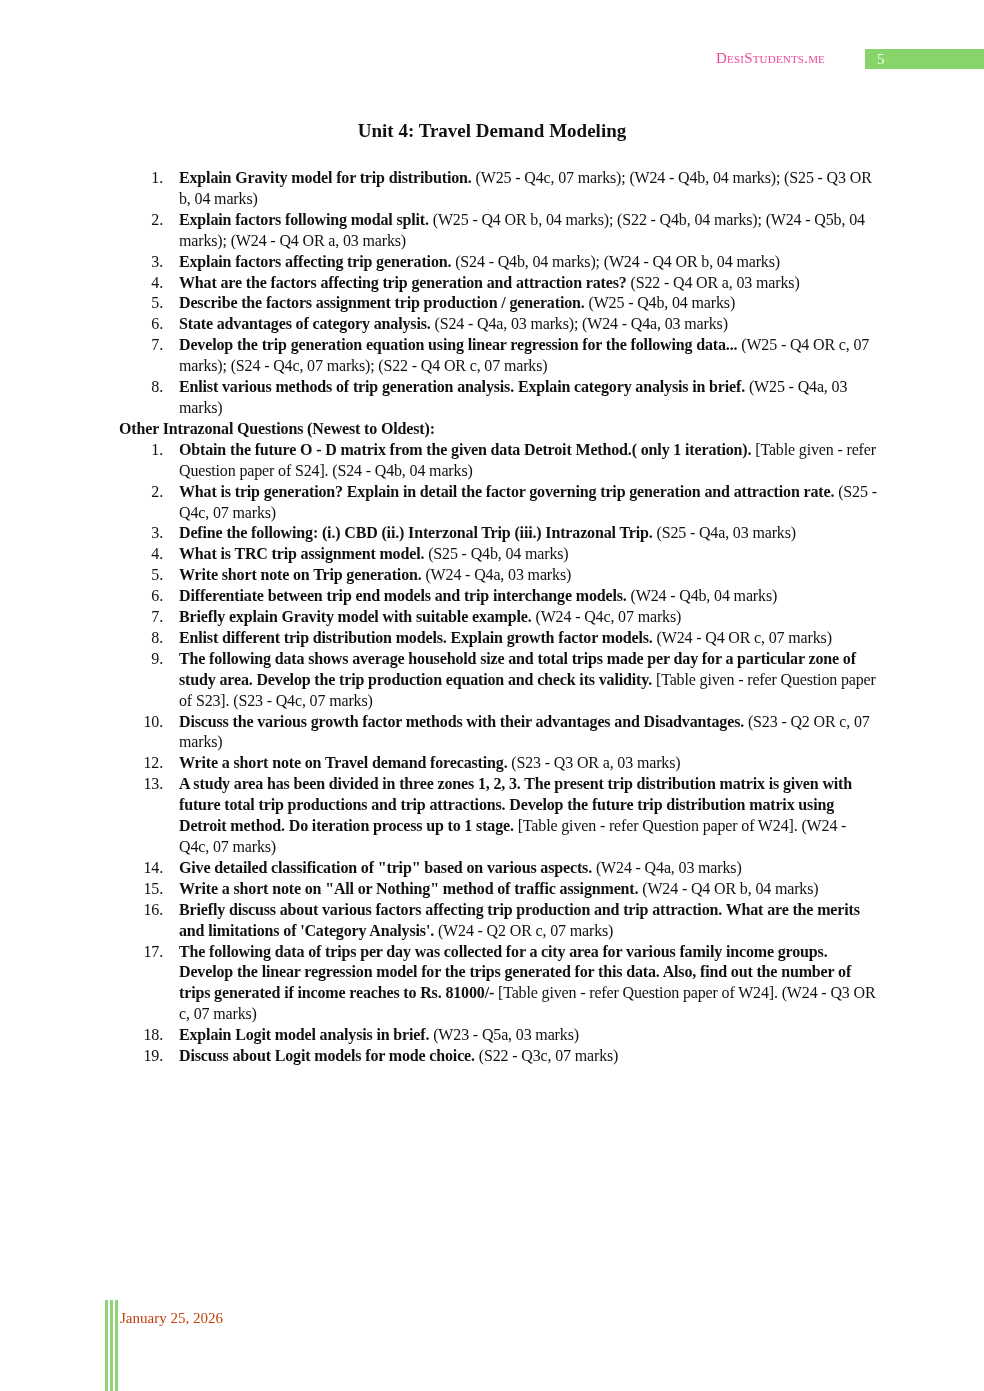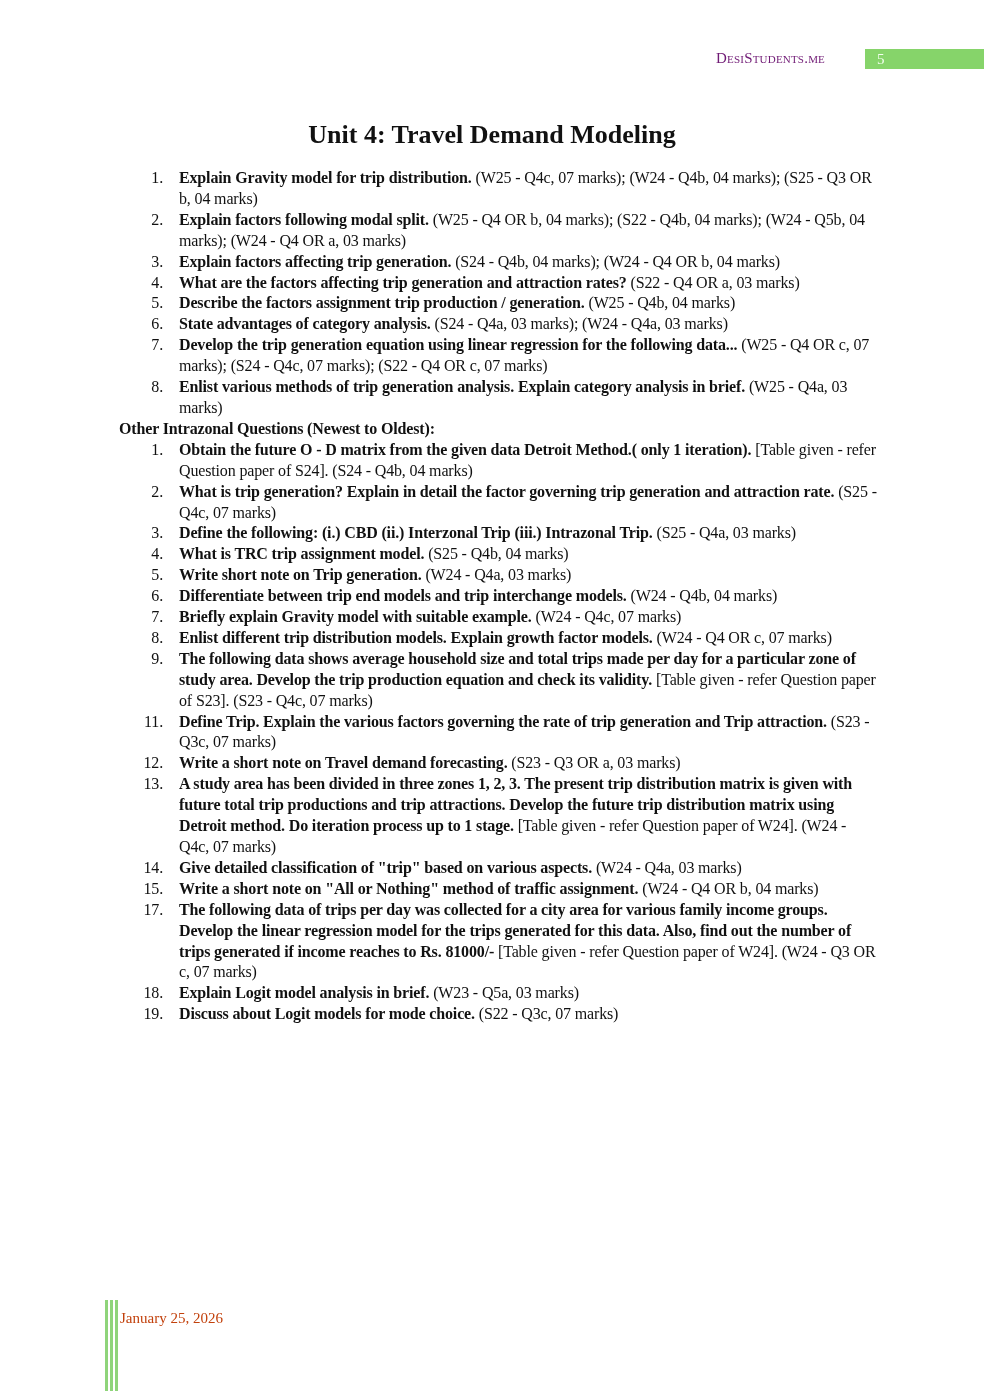--- a/index.html
+++ b/index.html
@@ -1,24 +1,24 @@
 <!DOCTYPE html>
 <html><head>
   <meta charset="utf-8">
   <style>
     html, body { margin: 0; padding: 0; background: #ffffff; }
     body { width: 984px; height: 1391px; position: relative; overflow: hidden;
            font-family: "Liberation Serif", serif; color: #111; }
-    .header-site { position: absolute; top: 50px; left: 716px; font-size: 15px; color: #701a75;
+    .header-site { position: absolute; top: 50px; left: 716px; font-size: 15px; color: #ec4899;
                    letter-spacing: 0.2px; font-variant: small-caps; }
     .header-page { position: absolute; top: 49px; left: 865px; width: 119px; height: 20px;
                    background: #86d46a; color: #f4fff0; font-size: 15px; line-height: 20px;
                    padding-left: 12px; box-sizing: border-box; }
     .title { position: absolute; top: 120px; left: 0; width: 984px; text-align: center;
-             font-size: 26px; font-weight: bold; }
+             font-size: 19px; font-weight: bold; }
     .content { position: absolute; top: 168px; left: 119px; width: 760px; font-size: 16px;
                line-height: 20.9px; letter-spacing: -0.15px; }
     .section-heading { font-weight: bold; }
     ol { margin: 0; padding: 0; list-style: none; }
     li { position: relative; padding-left: 60px; }
     .num { position: absolute; left: 0; width: 44px; text-align: right; font-weight: normal; }
     .q { font-weight: bold; }
     .footer-bars { position: absolute; top: 1300px; left: 105px; height: 91px; width: 14px; }
     .footer-bars span { position: absolute; top: 0; height: 91px; width: 3px; background: #8fd47a; }
     .footer-date { position: absolute; top: 1310px; left: 120px; font-size: 15px; color: #c2410c; }
@@ -46,25 +46,26 @@
     <ol>
       <li><span class="num">1.</span><span class="q">Obtain the future O - D matrix from the given data Detroit Method.( only 1 iteration).</span><span> [Table given - refer Question paper of S24]. (S24 - Q4b, 04 marks)</span></li>
       <li><span class="num">2.</span><span class="q">What is trip generation? Explain in detail the factor governing trip generation and attraction rate.</span><span> (S25 - Q4c, 07 marks)</span></li>
       <li><span class="num">3.</span><span class="q">Define the following: (i.) CBD (ii.) Interzonal Trip (iii.) Intrazonal Trip.</span><span> (S25 - Q4a, 03 marks)</span></li>
       <li><span class="num">4.</span><span class="q">What is TRC trip assignment model.</span><span> (S25 - Q4b, 04 marks)</span></li>
       <li><span class="num">5.</span><span class="q">Write short note on Trip generation.</span><span> (W24 - Q4a, 03 marks)</span></li>
       <li><span class="num">6.</span><span class="q">Differentiate between trip end models and trip interchange models.</span><span> (W24 - Q4b, 04 marks)</span></li>
       <li><span class="num">7.</span><span class="q">Briefly explain Gravity model with suitable example.</span><span> (W24 - Q4c, 07 marks)</span></li>
       <li><span class="num">8.</span><span class="q">Enlist different trip distribution models. Explain growth factor models.</span><span> (W24 - Q4 OR c, 07 marks)</span></li>
       <li><span class="num">9.</span><span class="q">The following data shows average household size and total trips made per day for a particular zone of study area. Develop the trip production equation and check its validity.</span><span> [Table given - refer Question paper of S23]. (S23 - Q4c, 07 marks)</span></li>
-      <li><span class="num">11.</span><span class="q">Define Trip. Explain the various factors governing the rate of trip generation and Trip attraction.</span><span> (S23 - Q3c, 07 marks)</span></li>
+      <li><span class="num">10.</span><span class="q">Discuss the various growth factor methods with their advantages and Disadvantages.</span><span> (S23 - Q2 OR c, 07 marks)</span></li>
       <li><span class="num">12.</span><span class="q">Write a short note on Travel demand forecasting.</span><span> (S23 - Q3 OR a, 03 marks)</span></li>
       <li><span class="num">13.</span><span class="q">A study area has been divided in three zones 1, 2, 3. The present trip distribution matrix is given with future total trip productions and trip attractions. Develop the future trip distribution matrix using Detroit method. Do iteration process up to 1 stage.</span><span> [Table given - refer Question paper of W24]. (W24 - Q4c, 07 marks)</span></li>
       <li><span class="num">14.</span><span class="q">Give detailed classification of "trip" based on various aspects.</span><span> (W24 - Q4a, 03 marks)</span></li>
       <li><span class="num">15.</span><span class="q">Write a short note on "All or Nothing" method of traffic assignment.</span><span> (W24 - Q4 OR b, 04 marks)</span></li>
+      <li><span class="num">16.</span><span class="q">Briefly discuss about various factors affecting trip production and trip attraction. What are the merits and limitations of 'Category Analysis'.</span><span> (W24 - Q2 OR c, 07 marks)</span></li>
       <li><span class="num">17.</span><span class="q">The following data of trips per day was collected for a city area for various family income groups. Develop the linear regression model for the trips generated for this data. Also, find out the number of trips generated if income reaches to Rs. 81000/-</span><span> [Table given - refer Question paper of W24]. (W24 - Q3 OR c, 07 marks)</span></li>
       <li><span class="num">18.</span><span class="q">Explain Logit model analysis in brief.</span><span> (W23 - Q5a, 03 marks)</span></li>
       <li><span class="num">19.</span><span class="q">Discuss about Logit models for mode choice.</span><span> (S22 - Q3c, 07 marks)</span></li>
     </ol>
   </div>
 
 <div class="footer-bars">
   <span style="left:0"></span>
   <span style="left:5px"></span>
   <span style="left:10px"></span>

